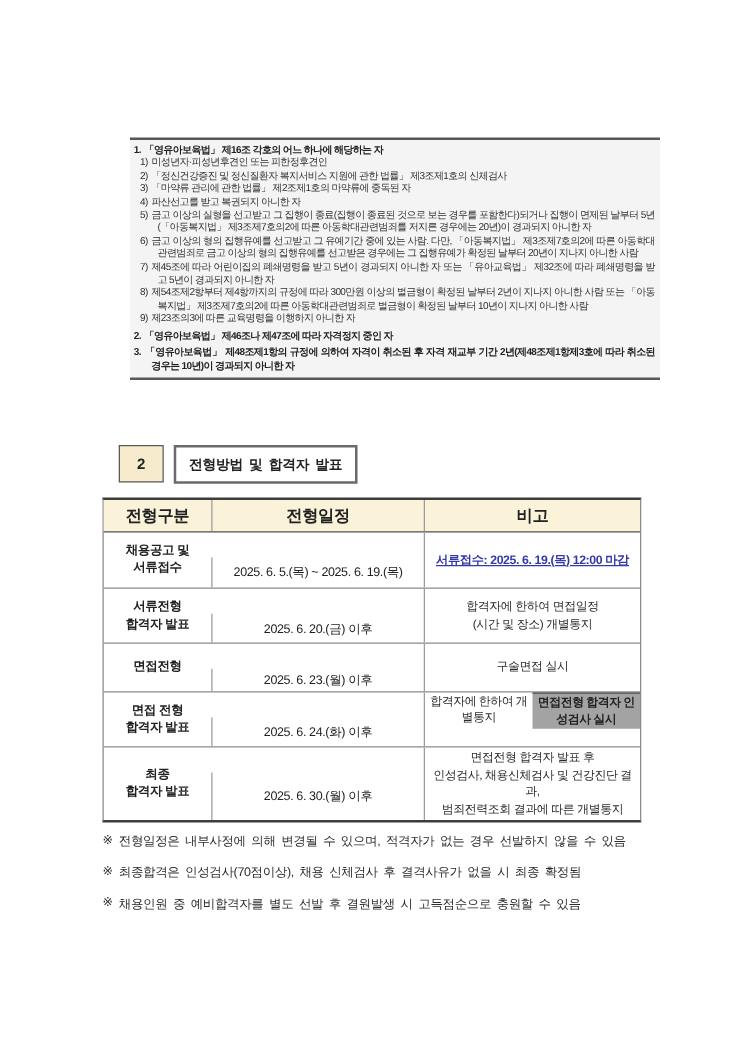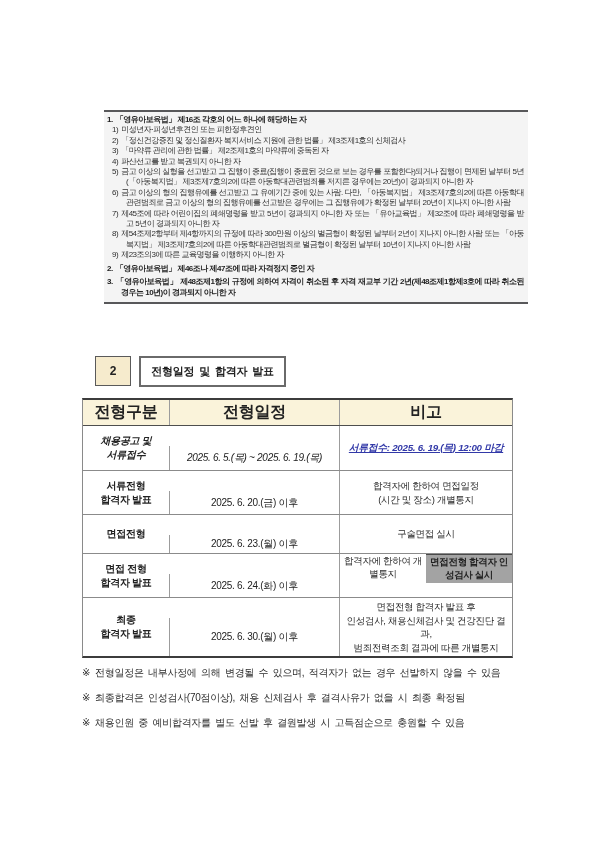--- a/index.html
+++ b/index.html
@@ -48,22 +48,22 @@
   }
   .tr { display:grid; grid-template-columns:86px 170px 1fr; align-items:stretch; }
   .tr + .tr { border-top:1px solid #8b8b8b; }
   .tr.after-head { border-top:1px solid #4e4e4e; }
   .td {
     display:flex; align-items:center; justify-content:center; text-align:center;
     padding:2px 4px; box-sizing:border-box; white-space:pre-line;
   }
   .td + .td { border-left:1px solid #9c9c9c; }
   .tr.head { background:#faf3da; min-height:25px; }
-  .tr.head .td { font-size:16px; font-weight:700; color:#222; padding:0 4px; }
-  .h44 { min-height:44px;font-style:italic; } .h43 { min-height:43px; } .h37 { min-height:37px; } .h52 { min-height:52px; }
+  .tr.head .td { font-size:13px; font-weight:700; color:#222; padding:0 4px; }
+  .h44 { min-height:44px; } .h43 { min-height:43px; } .h37 { min-height:37px; } .h52 { min-height:52px; }
   .c-cat { font-size:10px; font-weight:700; color:#222; line-height:14px; }
   .c-date { font-size:10px; color:#222;margin-top:20px; }
   .c-note { font-size:9.5px; color:#2a2a2a; line-height:13.5px; }
   .c-link {
     color:#3239a8; font-weight:600; text-decoration:underline;
     font-size:9.8px; cursor:pointer;
   }
   .td.split { padding:0; flex-direction:row; align-items:flex-start;font-family:Liberation Serif, serif; }
   .half { flex:1; display:flex; align-items:center; justify-content:center; text-align:center;
           font-size:9.5px; color:#2a2a2a; padding:1px 4px; }
@@ -87,21 +87,21 @@
   <div class="law-item sub"><span class="num">5)</span><span class="txt">금고 이상의 실형을 선고받고 그 집행이 종료(집행이 종료된 것으로 보는 경우를 포함한다)되거나 집행이 면제된 날부터 5년(「아동복지법」 제3조제7호의2에 따른 아동학대관련범죄를 저지른 경우에는 20년)이 경과되지 아니한 자</span></div>
   <div class="law-item sub"><span class="num">6)</span><span class="txt">금고 이상의 형의 집행유예를 선고받고 그 유예기간 중에 있는 사람. 다만, 「아동복지법」 제3조제7호의2에 따른 아동학대관련범죄로 금고 이상의 형의 집행유예를 선고받은 경우에는 그 집행유예가 확정된 날부터 20년이 지나지 아니한 사람</span></div>
   <div class="law-item sub"><span class="num">7)</span><span class="txt">제45조에 따라 어린이집의 폐쇄명령을 받고 5년이 경과되지 아니한 자 또는 「유아교육법」 제32조에 따라 폐쇄명령을 받고 5년이 경과되지 아니한 자</span></div>
   <div class="law-item sub"><span class="num">8)</span><span class="txt">제54조제2항부터 제4항까지의 규정에 따라 300만원 이상의 벌금형이 확정된 날부터 2년이 지나지 아니한 사람 또는 「아동복지법」 제3조제7호의2에 따른 아동학대관련범죄로 벌금형이 확정된 날부터 10년이 지나지 아니한 사람</span></div>
   <div class="law-item sub"><span class="num">9)</span><span class="txt">제23조의3에 따른 교육명령을 이행하지 아니한 자</span></div>
   <div class="law-item main gap"><span class="num">2.</span><span class="txt">「영유아보육법」 제46조나 제47조에 따라 자격정지 중인 자</span></div>
   <div class="law-item main gap"><span class="num">3.</span><span class="txt">「영유아보육법」 제48조제1항의 규정에 의하여 자격이 취소된 후 자격 재교부 기간 2년(제48조제1항제3호에 따라 취소된 경우는 10년)이 경과되지 아니한 자</span></div>
 </div>
 
 <div class="sec-tag">2</div>
-<div class="sec-title-box">전형일정 및 합격자 발표</div>
+<div class="sec-title-box">전형방법 및 합격자 발표</div>
 
 <div class="tbl">
   <div class="tr head">
     <div class="td">전형구분</div>
     <div class="td">전형일정</div>
     <div class="td">비고</div>
   </div>
   <div class="tr after-head h44">
     <div class="td c-cat">채용공고 및
 서류접수</div>

